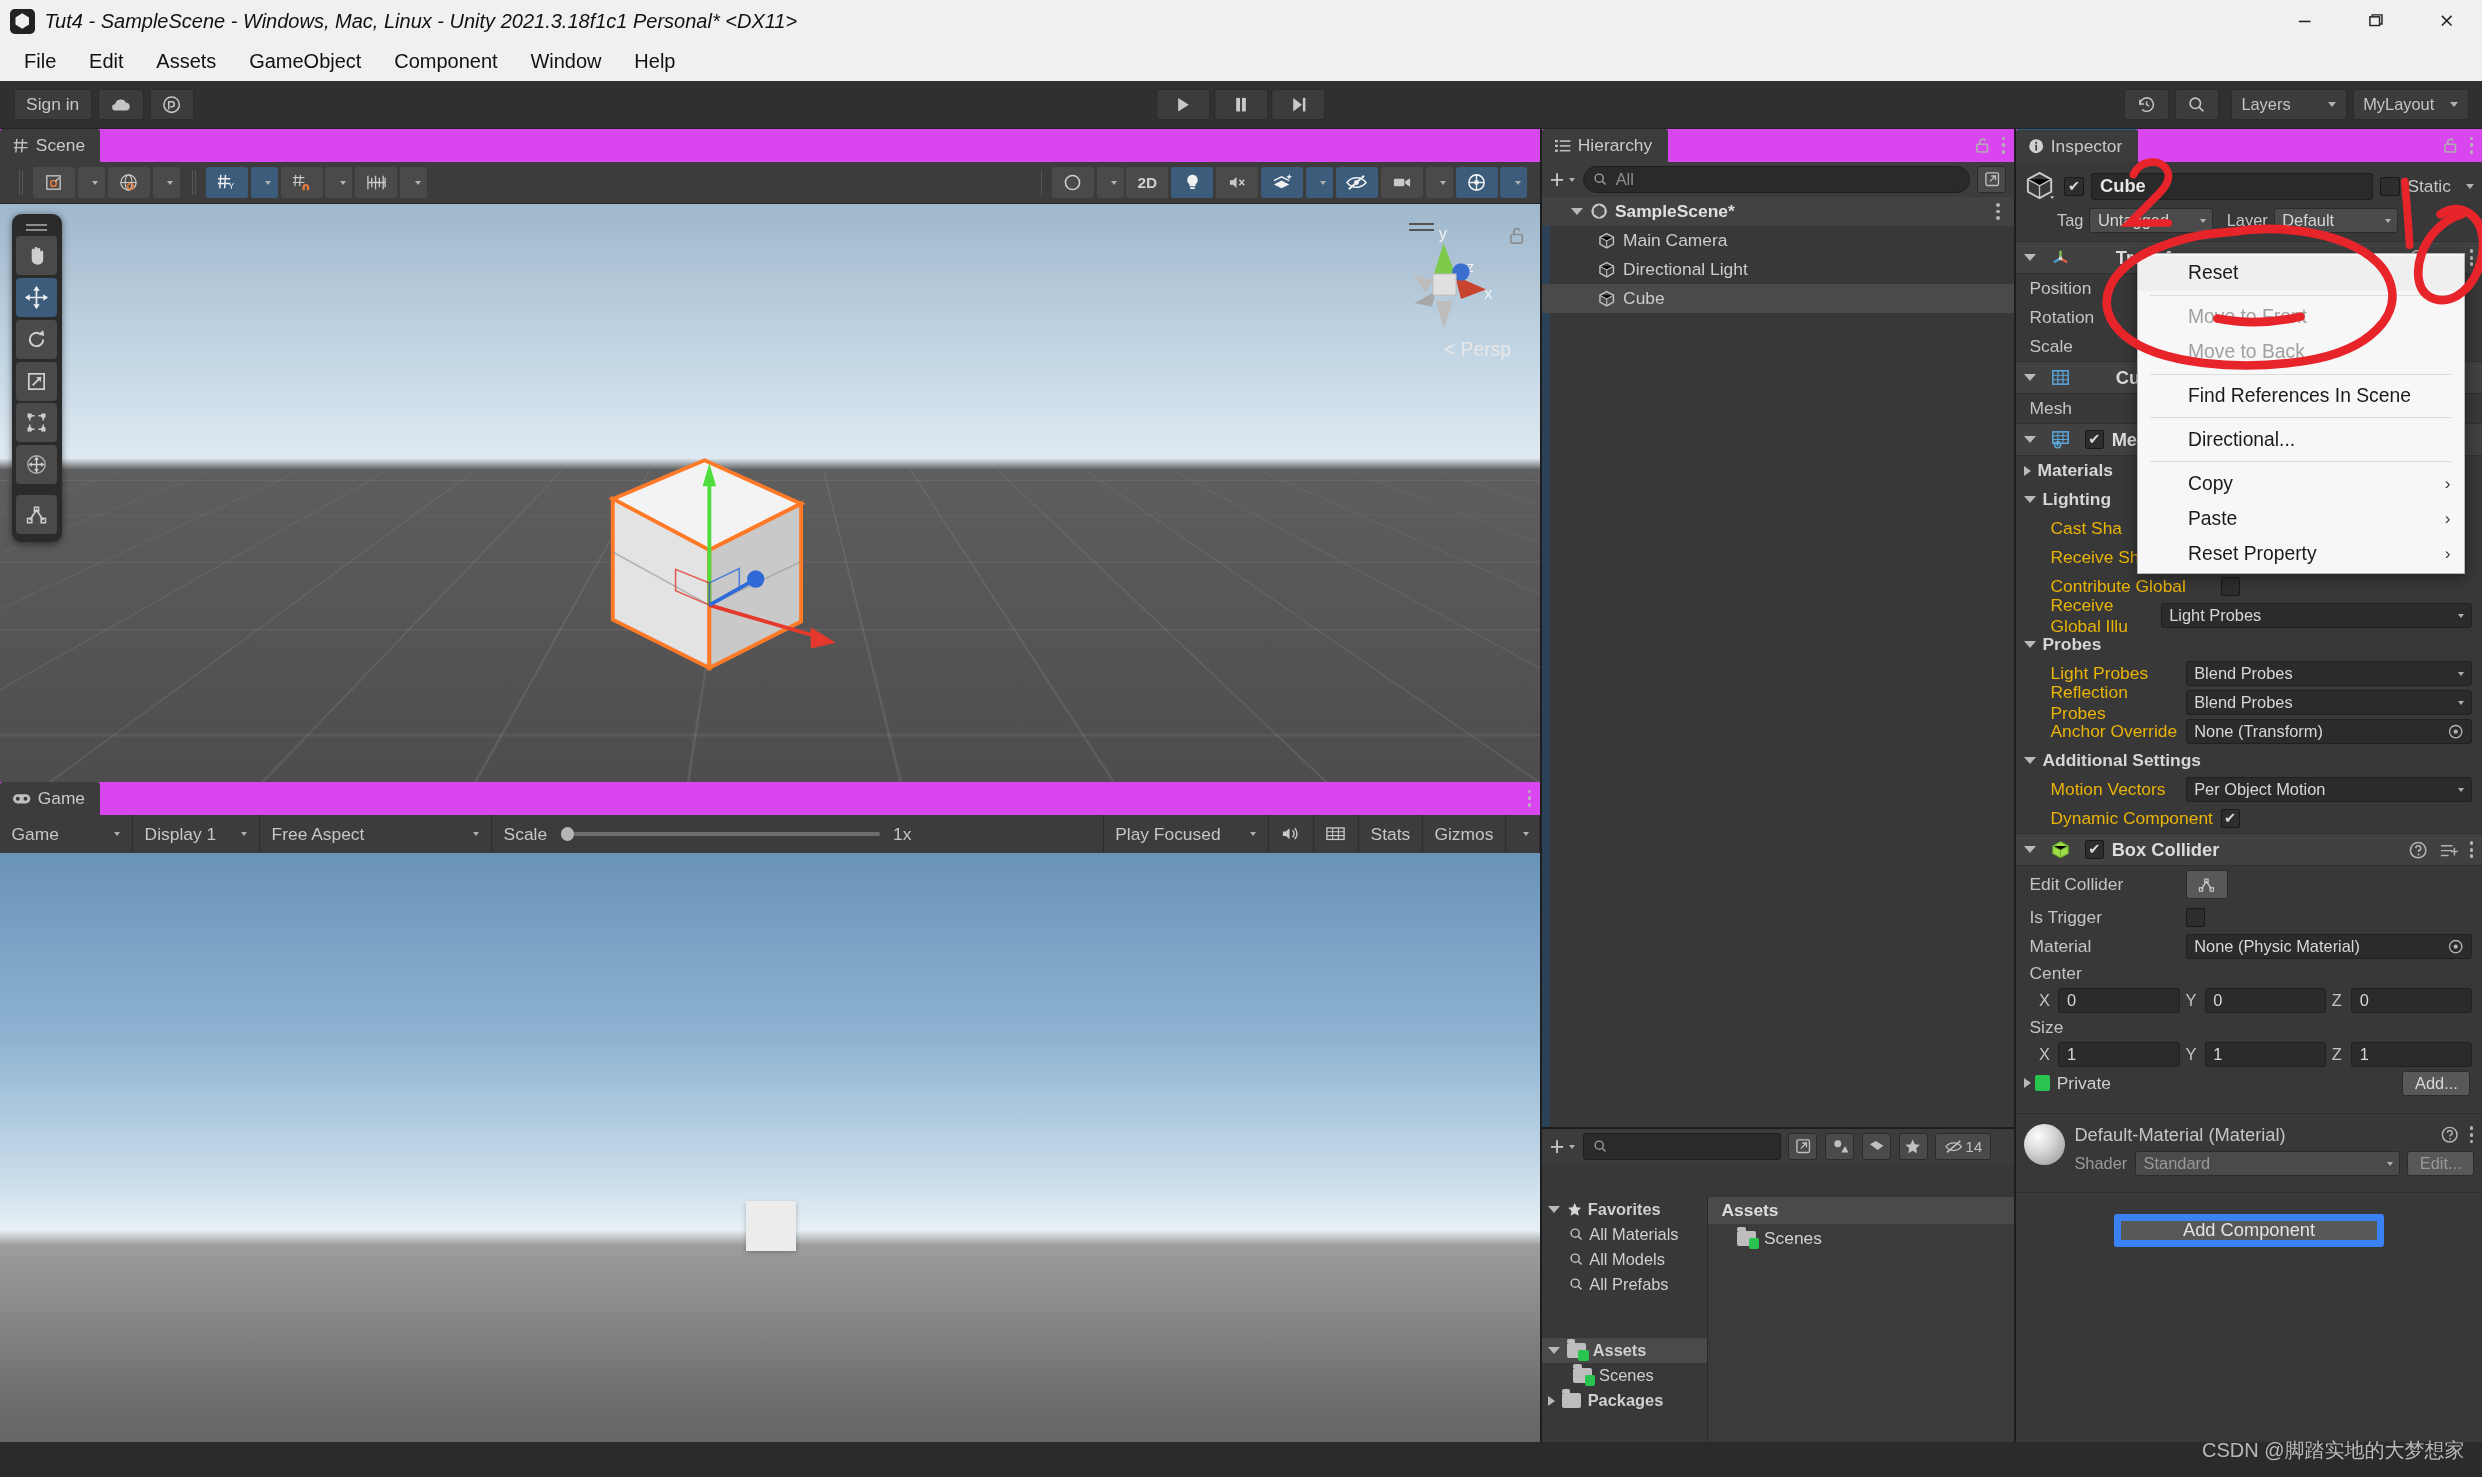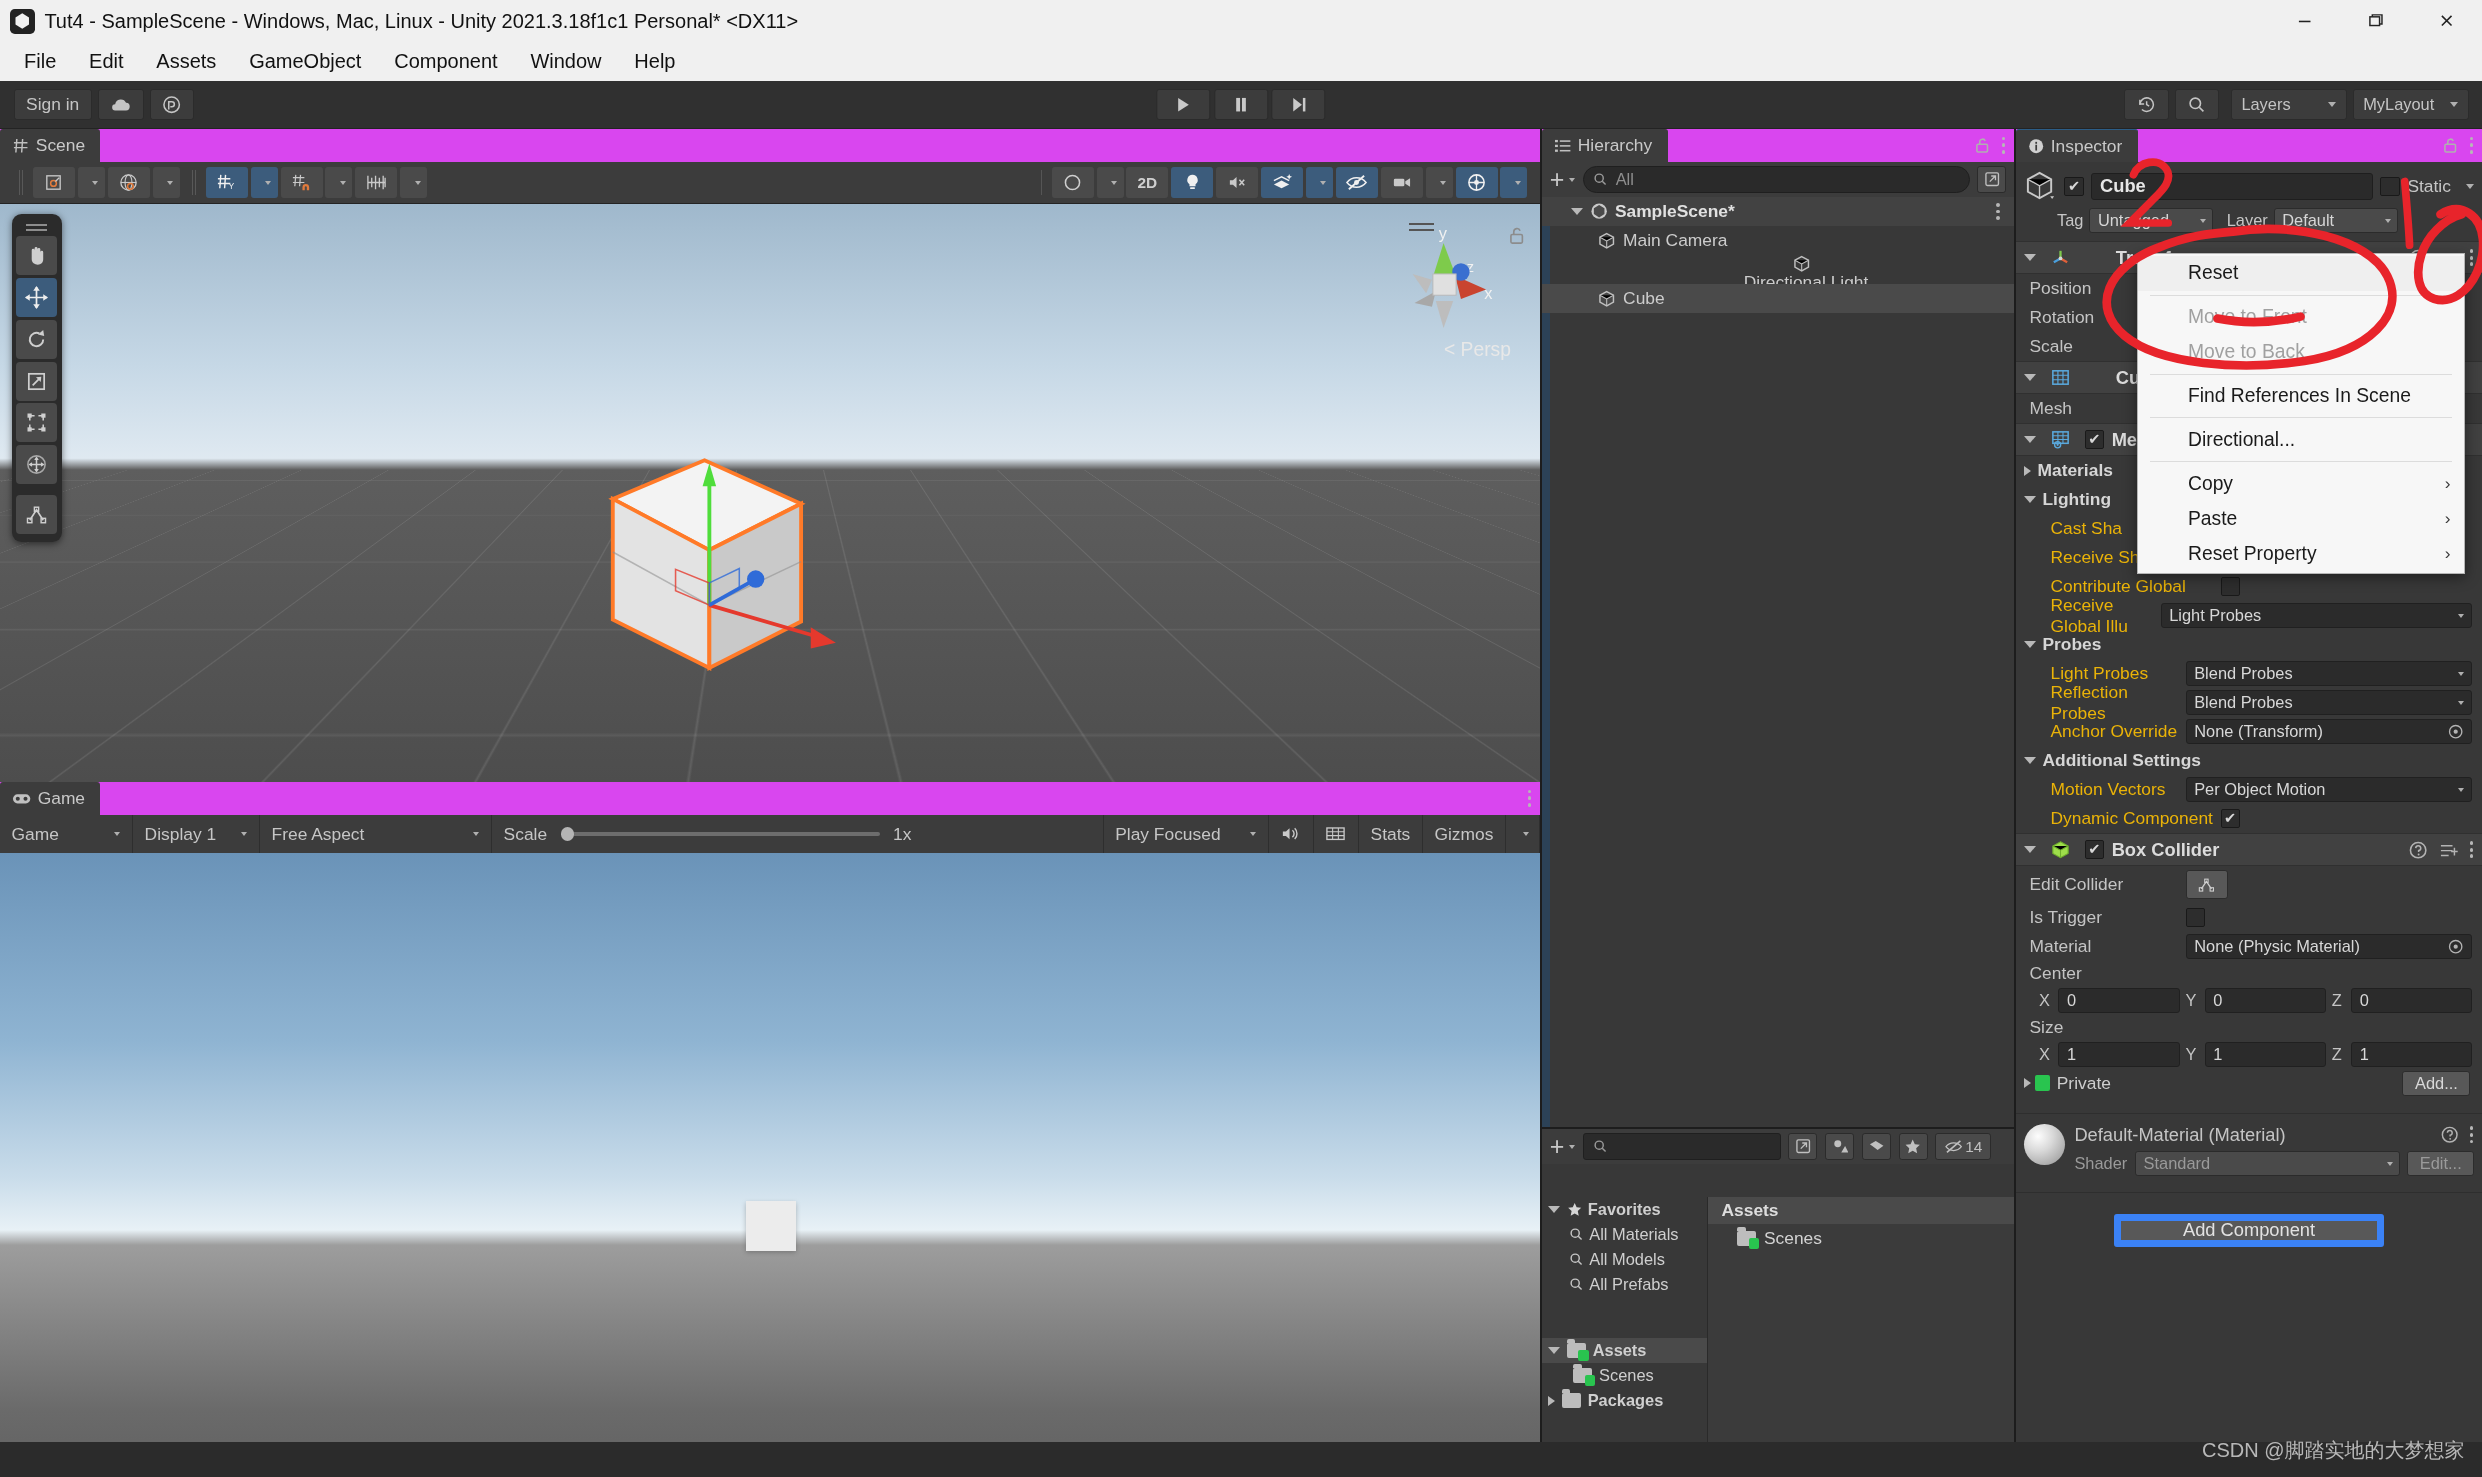--- a/index.html
+++ b/index.html
@@ -7,21 +7,21 @@
     width: 2482px; height: 1477px;
     background: #1a1a1a;
     font-family: "Liberation Sans", sans-serif;
     overflow: hidden;
   }
   .app { position: relative; width: 2482px; height: 1477px; background: #383838; }
 
   
   .titlebar {
     height: 42px; background: #f0f0f0; display: flex; align-items: center;
-    padding-left: 9.7px; position: relative;
+    padding-left: 9.7px; position: relative; font-style: italic;
   }
   .titlebar .unity-logo {
     width: 25px; height: 25px; margin-right: 9.7px; flex: none;
     background: #222; border-radius: 4.8px; position: relative;
   }
   .titlebar .unity-logo::after {
     content: ""; position: absolute; left: 5.8px; top: 4.8px; width: 13.5px; height: 15.4px;
     background: #f0f0f0;
     clip-path: polygon(50% 0%, 100% 28%, 100% 72%, 50% 100%, 0% 72%, 0% 28%);
   }
@@ -702,21 +702,21 @@
 
         <div class="h-row" style="padding-left:56px;">
           <span class="ic" style="margin-right:7.7px;">
             <svg width="17.4" height="17.4" viewBox="0 0 18 18">
                 <path d="M9 1.6 L16 5.4 V12.6 L9 16.4 L2 12.6 V5.4 Z" fill="none" stroke="#c0c0c0" stroke-width="1.5"></path>
                 <path d="M2 5.4 L9 9.2 L16 5.4 M9 9.2 V16.4" stroke="#c0c0c0" stroke-width="1.1"></path>
               </svg>
           </span>
           <span>Main Camera</span>
         </div>
-        <div class="h-row" style="padding-left:56px;flex-direction:column;">
+        <div class="h-row" style="padding-left:56px;">
           <span class="ic" style="margin-right:7.7px;">
             <svg width="17.4" height="17.4" viewBox="0 0 18 18">
                 <path d="M9 1.6 L16 5.4 V12.6 L9 16.4 L2 12.6 V5.4 Z" fill="none" stroke="#c0c0c0" stroke-width="1.5"></path>
                 <path d="M2 5.4 L9 9.2 L16 5.4 M9 9.2 V16.4" stroke="#c0c0c0" stroke-width="1.1"></path>
               </svg>
           </span>
           <span>Directional Light</span>
         </div>
         <div class="h-row selected" style="padding-left:56px;">
           <span class="ic" style="margin-right:7.7px;">

